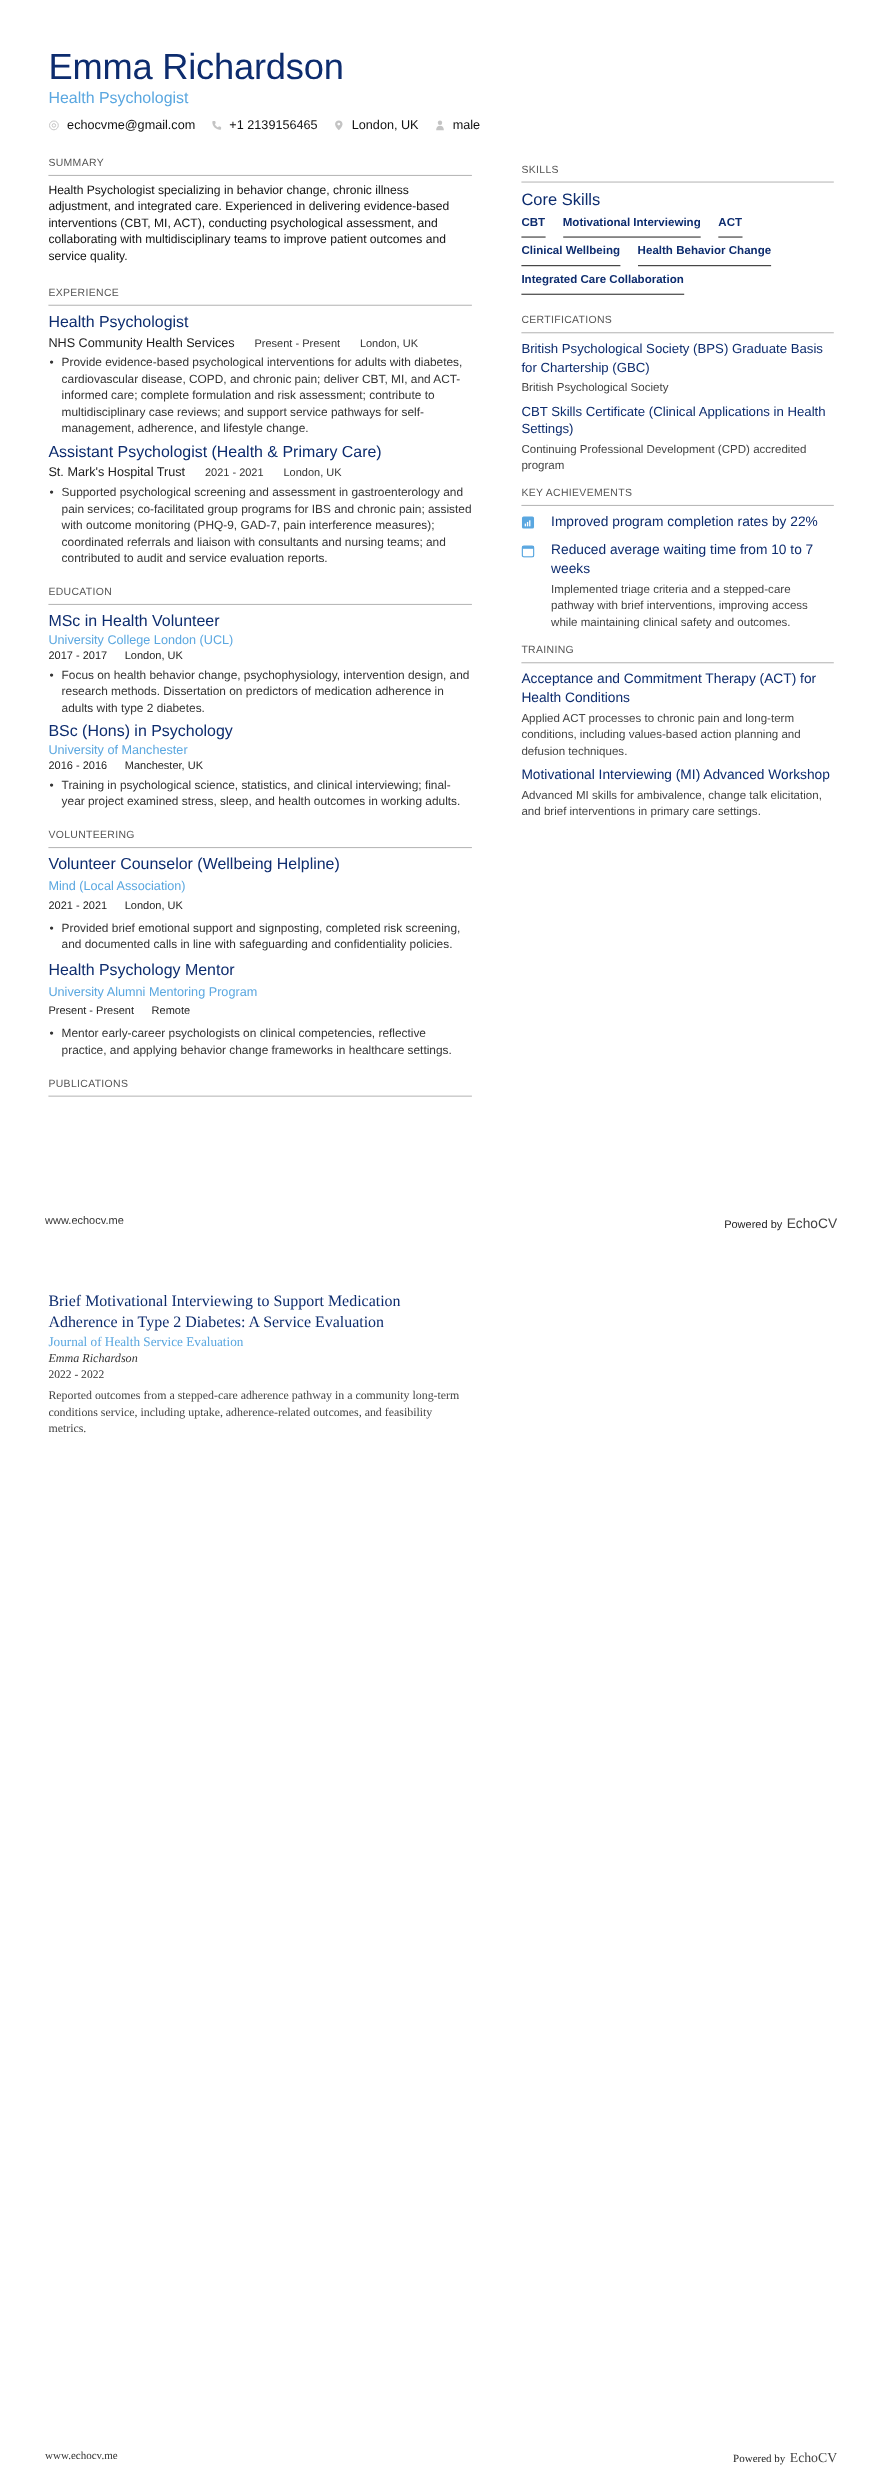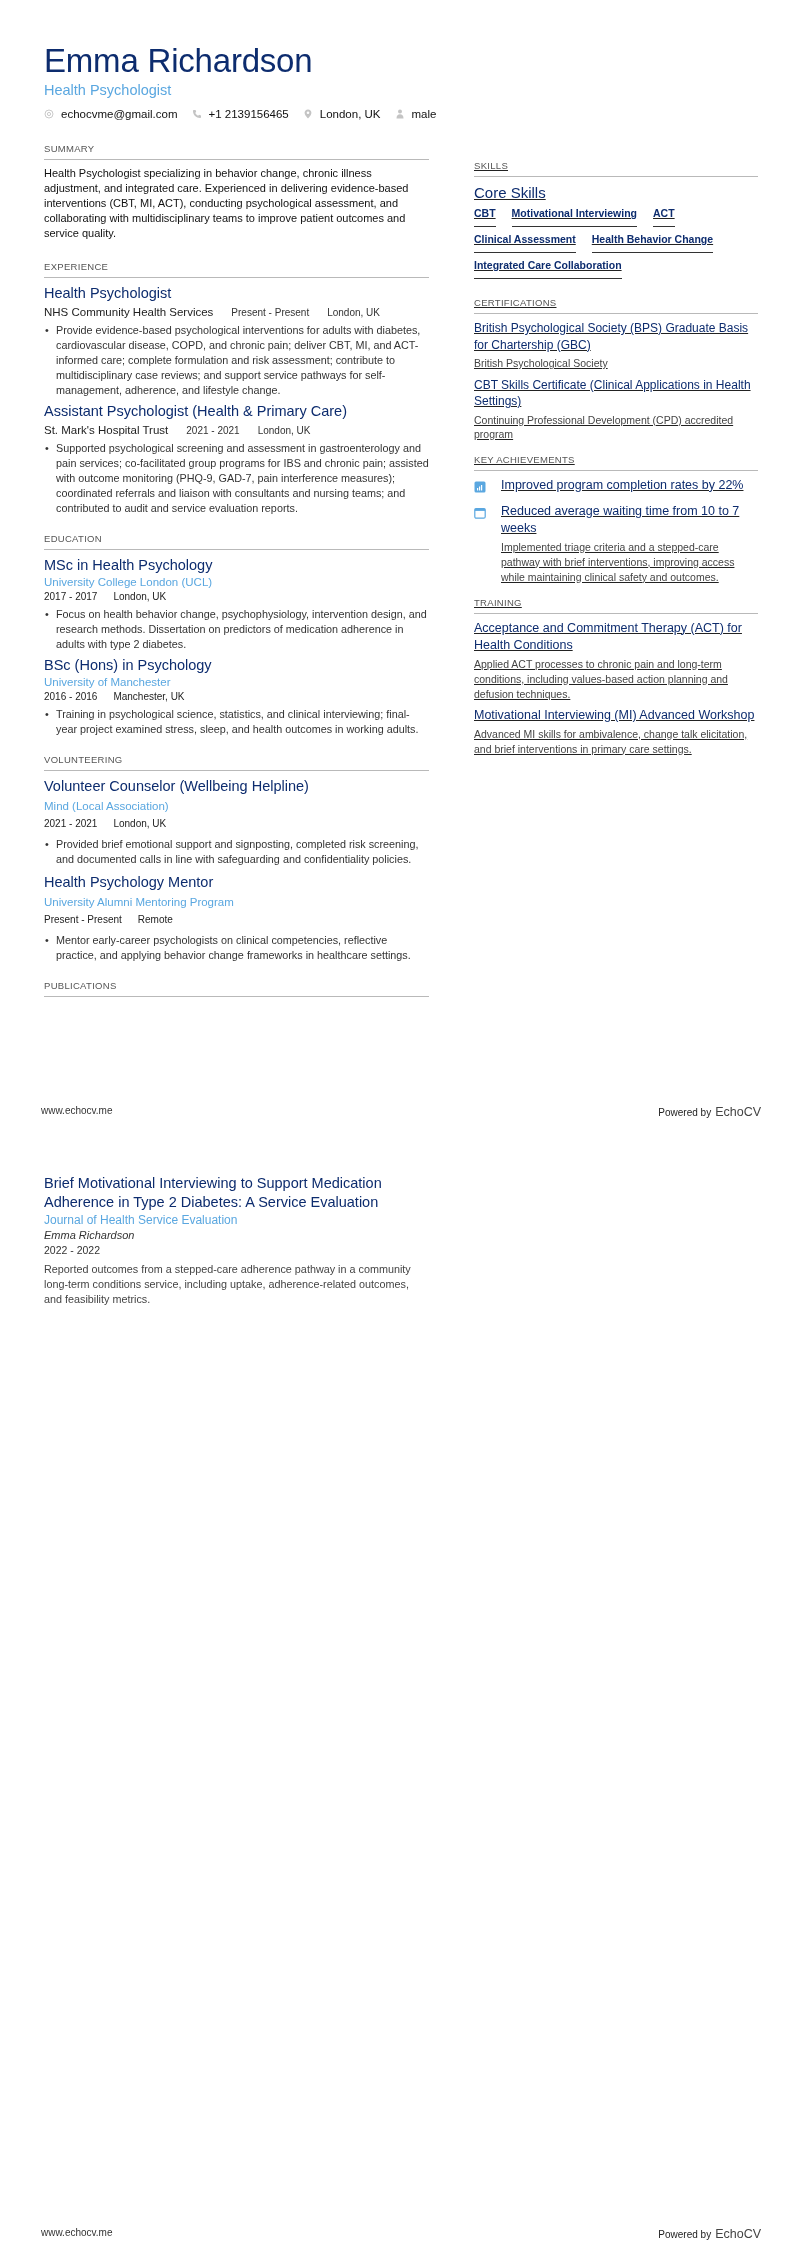--- a/index.html
+++ b/index.html
@@ -1,20 +1,20 @@
 <!DOCTYPE html>
 <html><head>
 <meta charset="utf-8">
 <style>
   * { box-sizing: border-box; margin: 0; padding: 0; }
   html, body { width: 794px; height: 2246px; background: #ffffff; }
   body { position: relative; font-family: "Liberation Sans", "DejaVu Sans", sans-serif; color: #222; overflow: hidden; }
   .page { position: absolute; left: 0; width: 794px; height: 1123px; background: #fff; }
   .page1 { top: 0; }
-  .page2 { top: 1123px; }
+  .page2 { top: 1123px; font-family: Liberation Serif, serif; }
 
   .name { position: absolute; left: 44px; top: 42px; font-size: 33px; color: #0d2c6e; letter-spacing: -0.2px; font-weight: 400; }
   .role { position: absolute; left: 44px; top: 82px; font-size: 14.5px; color: #5aa7e0; }
   .contacts { position: absolute; left: 44px; top: 108px; display: flex; align-items: center; font-size: 11.5px; color: #111; }
   .contact { display: flex; align-items: center; margin-right: 14px; }
   .cicon { width: 10px; height: 10px; margin-right: 7px; display: inline-flex; align-items: center; justify-content: center; color: #bbb; }
   .cicon svg { width: 10px; height: 10px; }
 
   .col-left { position: absolute; left: 44px; width: 385px; }
   .col-right { position: absolute; left: 474px; width: 284px; }
@@ -141,21 +141,21 @@
         <ul class="bullets">
           <li>Supported psychological screening and assessment in gastroenterology and pain services; co-facilitated group programs for IBS and chronic pain; assisted with outcome monitoring (PHQ-9, GAD-7, pain interference measures); coordinated referrals and liaison with consultants and nursing teams; and contributed to audit and service evaluation reports.</li>
         </ul>
       </div>
     </section>
 
     <section style="margin-top:17px;">
       <div class="sec-title">EDUCATION</div>
 
       <div>
-        <div class="job-title">MSc in Health Psychology</div>
+        <div class="job-title">MSc in Health Volunteer</div>
         <div class="edu-school">University College London (UCL)</div>
         <div class="edu-meta">
           <span class="date">2017 - 2017</span>
           <span>London, UK</span>
         </div>
         <ul class="bullets">
           <li>Focus on health behavior change, psychophysiology, intervention design, and research methods. Dissertation on predictors of medication adherence in adults with type 2 diabetes.</li>
         </ul>
       </div>
 
@@ -198,30 +198,30 @@
           <li>Mentor early-career psychologists on clinical competencies, reflective practice, and applying behavior change frameworks in healthcare settings.</li>
         </ul>
       </div>
     </section>
 
     <section style="margin-top:17px;">
       <div class="sec-title">PUBLICATIONS</div>
     </section>
   </div>
 
-  <div class="col-right" style="top:160px;text-decoration:underline;">
+  <div class="col-right" style="top:149px;">
 
     <section>
       <div class="sec-title">SKILLS</div>
       <div class="skills-group">Core Skills</div>
       <div class="skill-tags">
         <span class="skill-tag">CBT</span>
         <span class="skill-tag">Motivational Interviewing</span>
         <span class="skill-tag">ACT</span>
-        <span class="skill-tag">Clinical Assessment</span>
+        <span class="skill-tag">Clinical Wellbeing</span>
         <span class="skill-tag">Health Behavior Change</span>
         <span class="skill-tag">Integrated Care Collaboration</span>
       </div>
     </section>
 
     <section style="margin-top:12px;">
       <div class="sec-title">CERTIFICATIONS</div>
       <div>
         <div class="cert-title">British Psychological Society (BPS) Graduate Basis for Chartership (GBC)</div>
         <div class="cert-sub">British Psychological Society</div>

